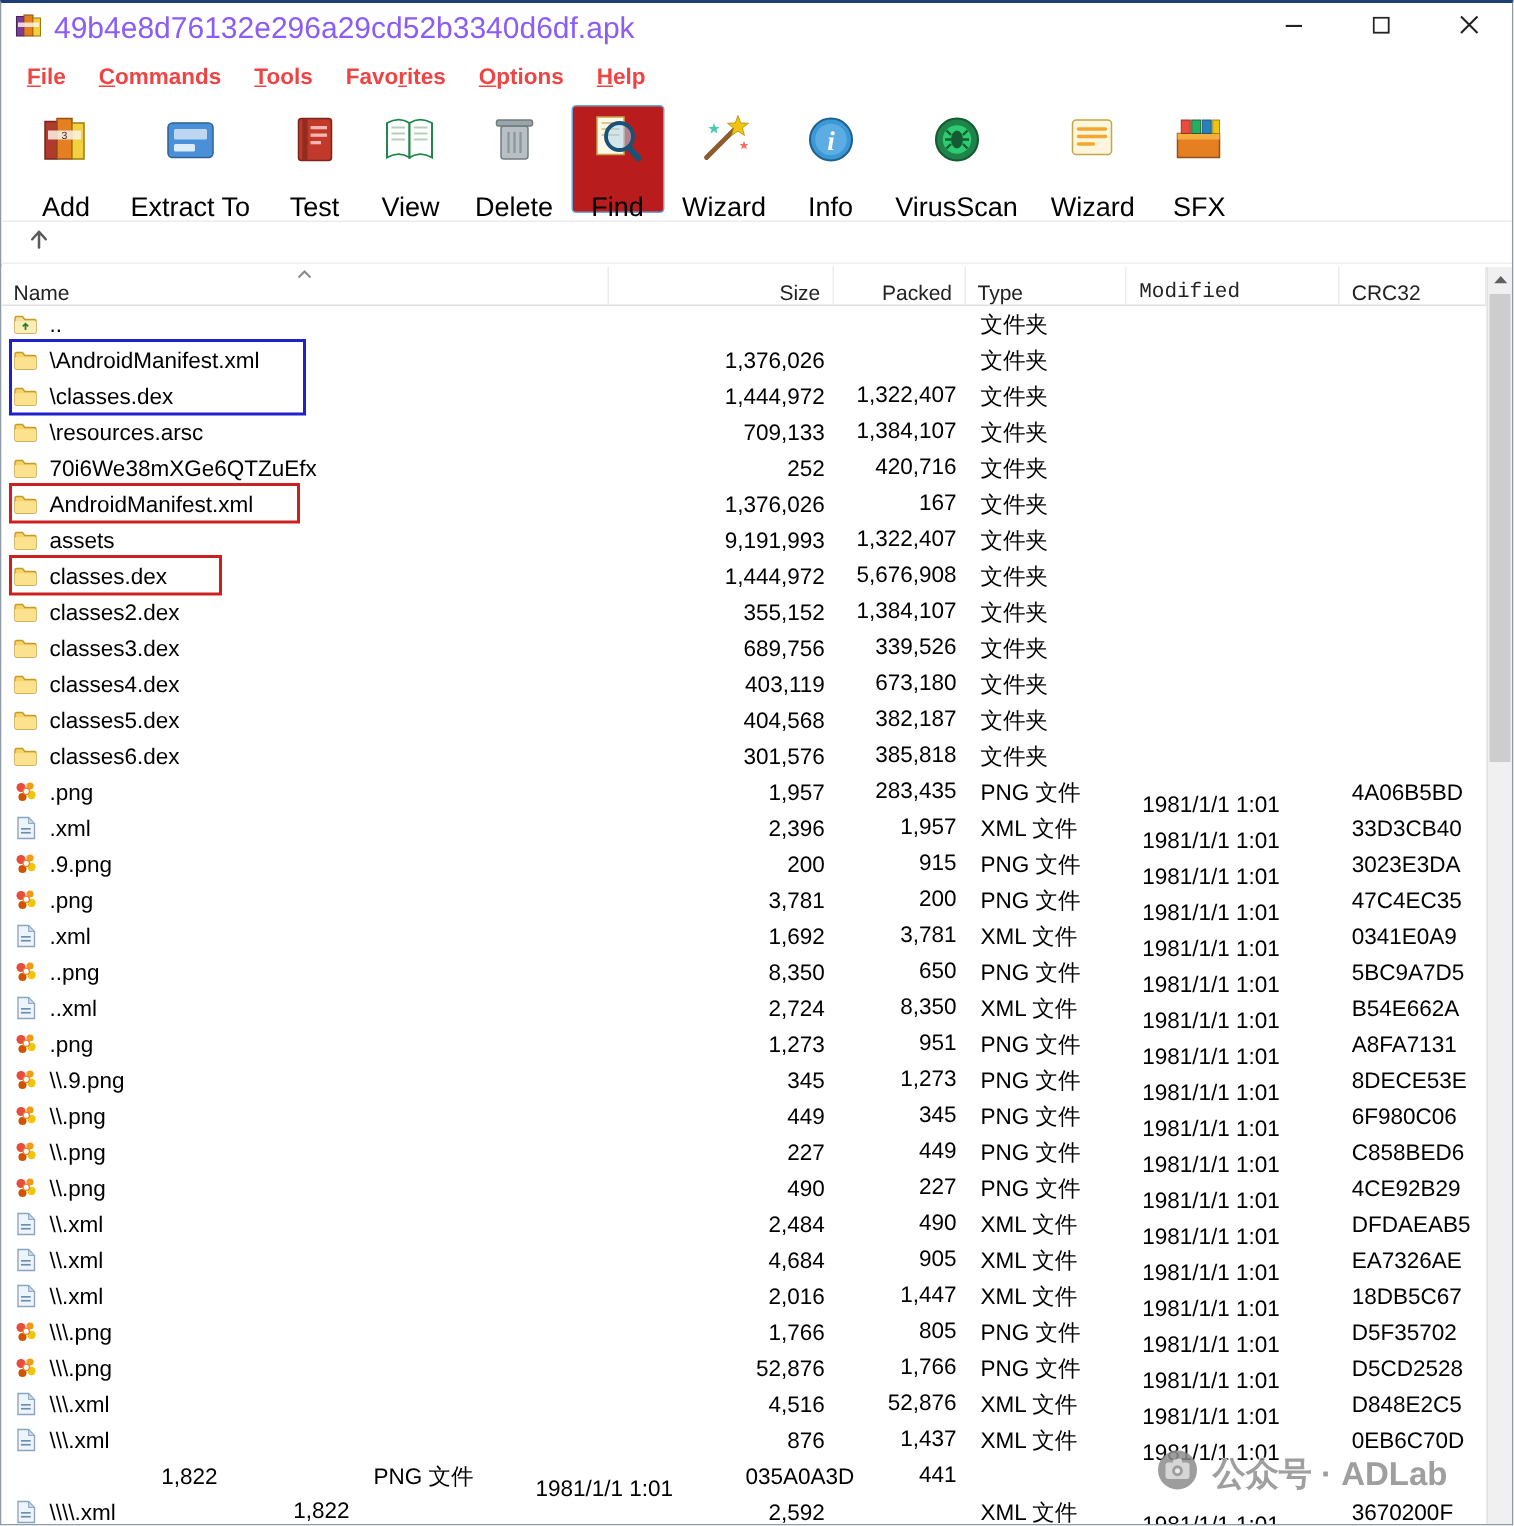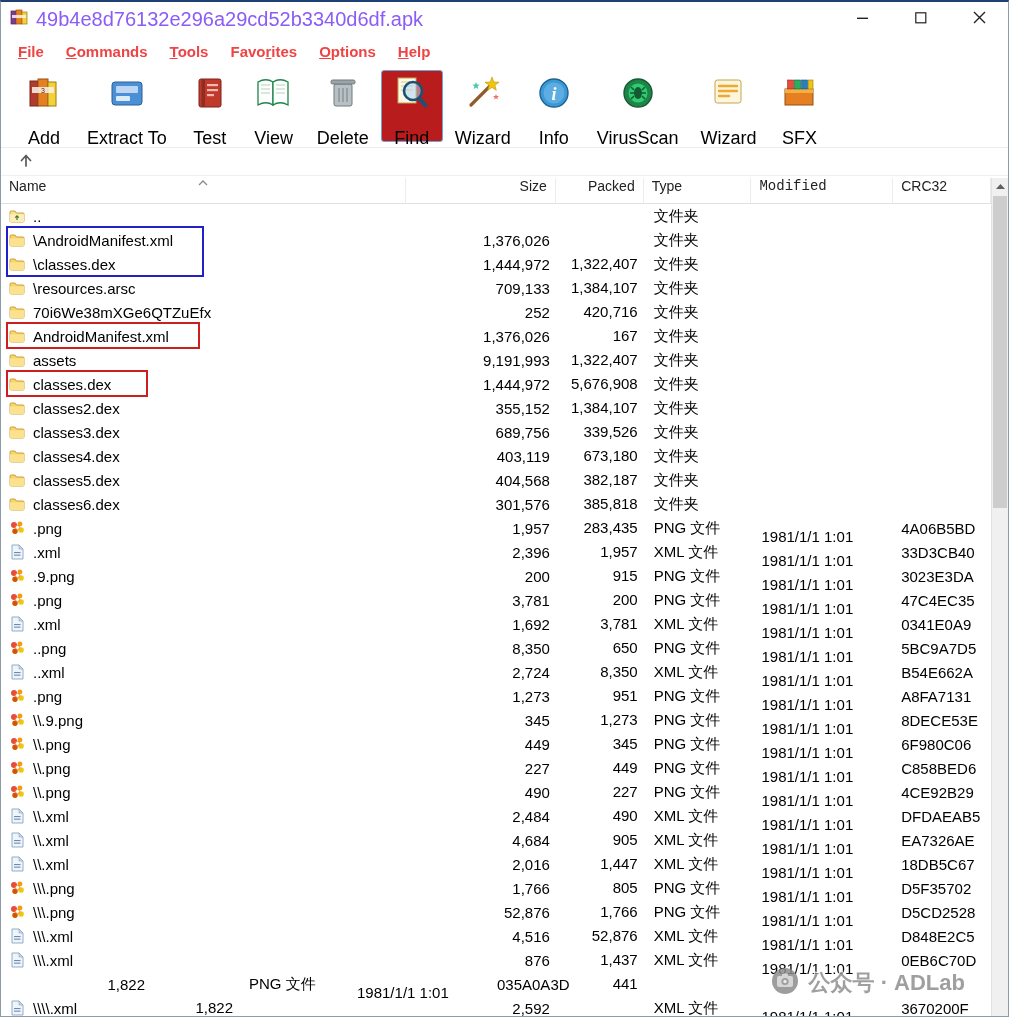--- a/index.html
+++ b/index.html
@@ -28,21 +28,21 @@
   .ticon { height:40px; display:flex; align-items:center; justify-content:center; }
   .tlabel { font-size:18px; color:#000; margin-top:16px; white-space:nowrap; }
 
   
   .addressbar { height:28px; display:flex; align-items:center; padding-left:16px; background:#fff;
                 border-bottom:1px solid #f0f0f0; }
 
   
   .list { position:absolute; left:0; right:17px; top:176px; bottom:0; overflow:hidden; background:#fff; }
   .colheaders { height:26px; display:flex; border-bottom:1px solid #e0e0e0; background:#fff; }
-  .col { font-size:14px; color:#222; display:flex; align-items:flex-start; padding:0 8px;
+  .col { font-size:14px; color:#222; display:flex; align-items:flex-end; padding:0 8px;
          border-right:1px solid #ececec; position:relative; }
   .col.right { justify-content:flex-end; }
   .sort-caret { position:absolute; left:50%; top:0; transform:translateX(-50%); line-height:6px; }
 
   .rows { position:relative; }
   .row { height:24px; display:flex; align-items:center; }
   .cell { height:24px; display:flex; align-items:center; font-size:15px; color:#000;
           overflow:hidden; white-space:nowrap; }
   .c-name { width:406px; padding-left:8px; }
   .ficon { width:17px; height:16px; margin-right:7px; flex:0 0 17px; display:flex; align-items:center; }

